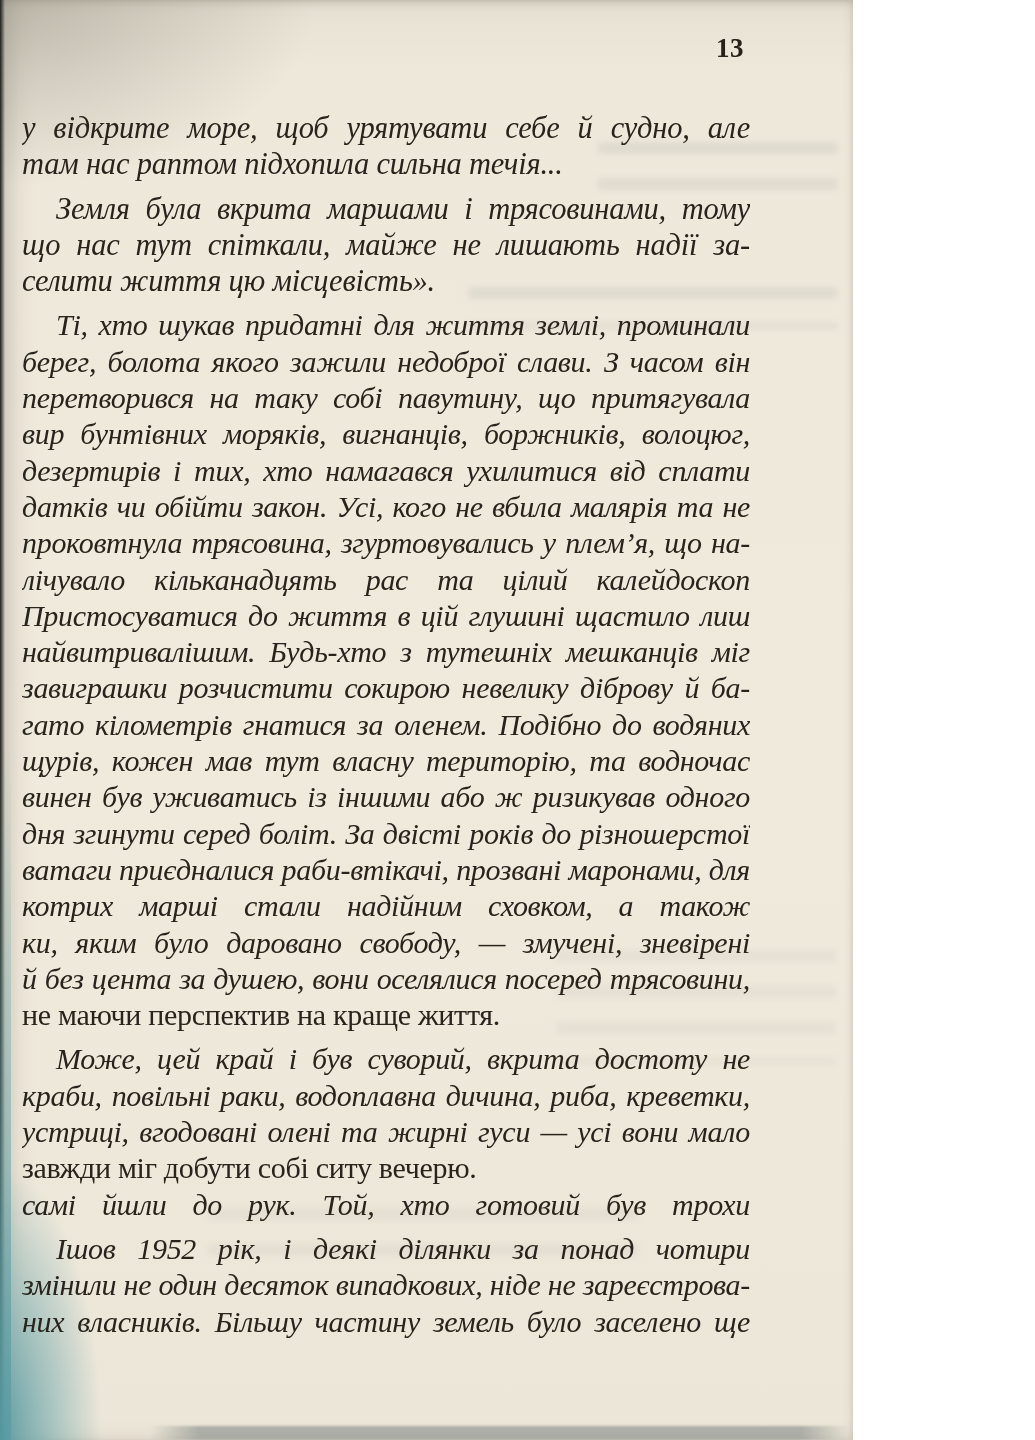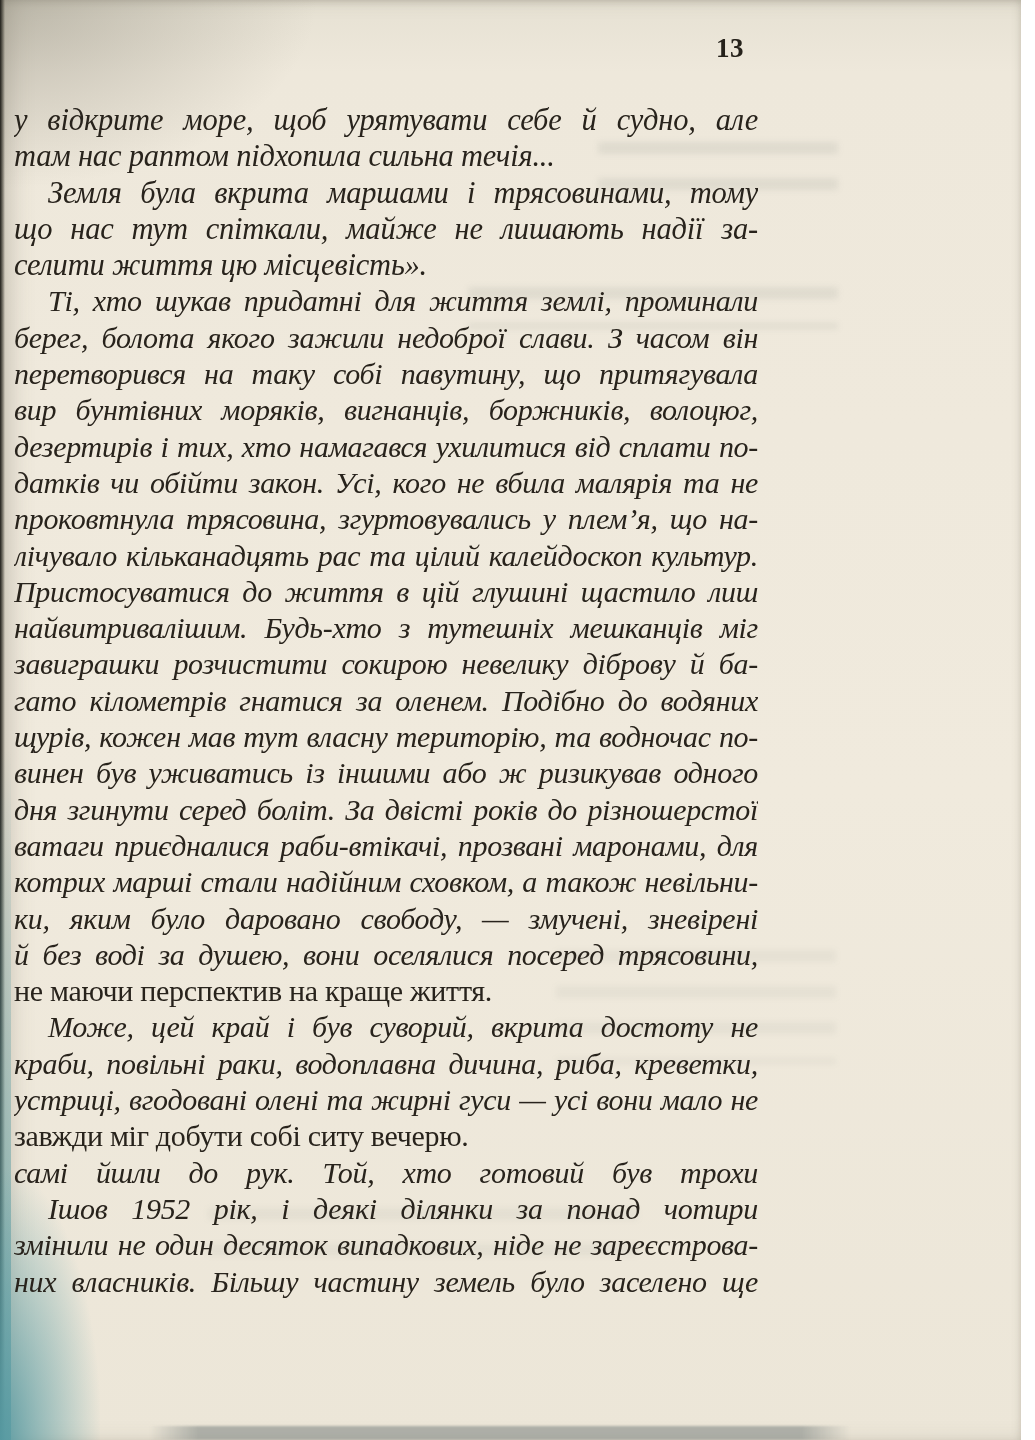--- a/index.html
+++ b/index.html
@@ -2,21 +2,21 @@
 <html><head>
 <meta charset="utf-8">
 <style>
   html,body{margin:0;padding:0;background:#ffffff;}
   .scan{
     position:relative;width:1035px;height:1440px;overflow:hidden;
     background:#ffffff;
     font-family:"Liberation Serif","DejaVu Serif",serif;
   }
   .page{
-    position:absolute;left:0;top:0;width:1021px;height:1440px;
+    position:absolute;left:0;top:0;width:853px;height:1440px;
     background:linear-gradient(180deg,#e6e1d3 0%,#eee8db 5%,#f0eadd 55%,#ece6d8 100%);
     box-shadow:inset 16px 0 28px -12px rgba(112,106,90,.45),
                inset -4px 0 8px -3px rgba(150,144,128,.30),
                inset 0 6px 10px -6px rgba(120,115,100,.35);
   }
   .corner-shade{
     position:absolute;left:0;top:0;width:320px;height:190px;
     background:radial-gradient(ellipse at 0% 0%,rgba(138,134,120,.48),rgba(138,134,120,0) 70%);
   }
   .left-dark-edge{
@@ -36,21 +36,21 @@
     background:linear-gradient(90deg,rgba(124,132,130,0),rgba(124,132,130,.55) 7%,rgba(124,132,130,.55) 93%,rgba(124,132,130,0));
     filter:blur(1px);
   }
   .page-number{
     position:absolute;left:716px;top:33px;
     font-weight:bold;font-size:27px;color:#26221b;letter-spacing:.5px;
   }
   .text-column{
     position:absolute;left:14px;top:102px;width:744px;color:#28231c;
   }
-  .para{margin:0;padding:0;}
+  .para{margin:8px;padding:0;}
   .line{
     height:36.3px;line-height:36.3px;overflow:hidden;
     font-size:30px;letter-spacing:-0.3px;
     text-align:justify;white-space:normal;
   }
   .just{text-align-last:justify;font-style:italic;}
   .last{text-align-last:left;}
   .indent{text-indent:34px;}
   .quote .line{font-style:italic;font-size:30.5px;letter-spacing:-0.2px;}
   .ghost{
@@ -101,21 +101,21 @@
           <div class="line just">Пристосуватися до життя в цій глушині щастило лиш</div>
           <div class="line just">найвитривалішим. Будь-хто з тутешніх мешканців міг</div>
           <div class="line just">завиграшки розчистити сокирою невелику діброву й ба-</div>
           <div class="line just">гато кілометрів гнатися за оленем. Подібно до водяних</div>
           <div class="line just">щурів, кожен мав тут власну територію, та водночас по-</div>
           <div class="line just">винен був уживатись із іншими або ж ризикував одного</div>
           <div class="line just">дня згинути серед боліт. За двісті років до різношерстої</div>
           <div class="line just">ватаги приєдналися раби-втікачі, прозвані маронами, для</div>
           <div class="line just">котрих марші стали надійним сховком, а також невільни-</div>
           <div class="line just">ки, яким було даровано свободу, — змучені, зневірені</div>
-          <div class="line just">й без воді за душею, вони оселялися посеред трясовини,</div>
+          <div class="line just">й без цента за душею, вони оселялися посеред трясовини,</div>
           <div class="line last">не маючи перспектив на краще життя.</div>
         </div>
         <div class="para body">
           <div class="line indent just">Може, цей край і був суворий, вкрита достоту не бідний.</div>
           <div class="line just">краби, повільні раки, водоплавна дичина, риба, креветки,</div>
           <div class="line just">устриці, вгодовані олені та жирні гуси — усі вони мало не</div>
           <div class="line last">завжди міг добути собі ситу вечерю.</div>
           <div class="line just">самі йшли до рук. Той, хто готовий був трохи потрудитися,</div>
         </div>
         <div class="para body">

